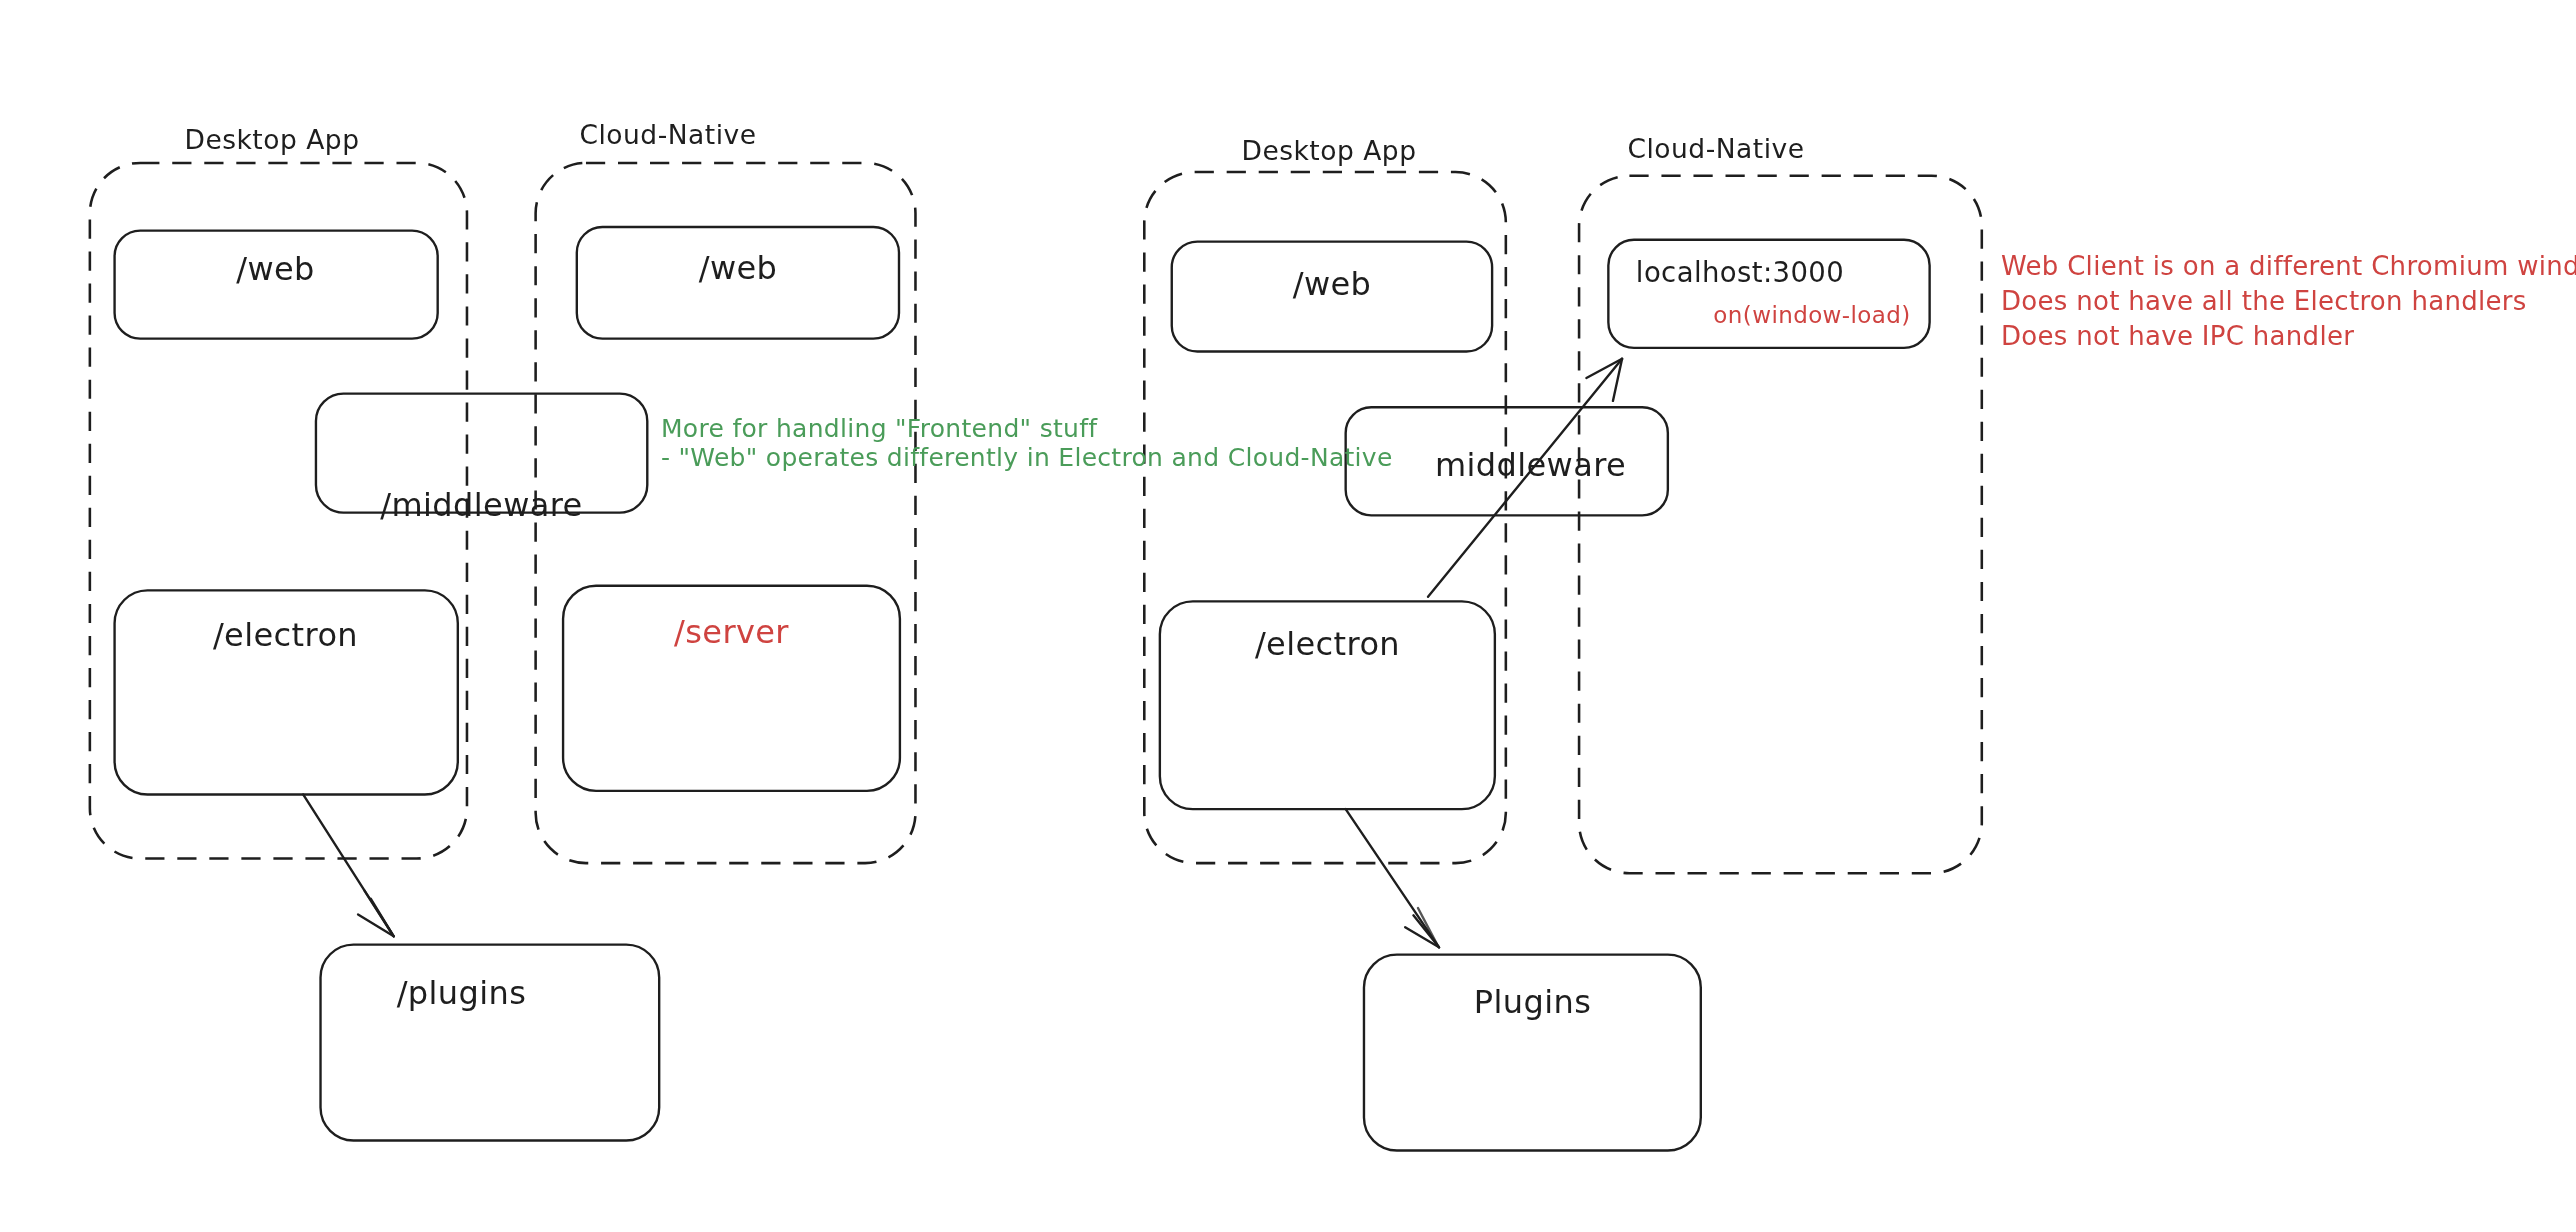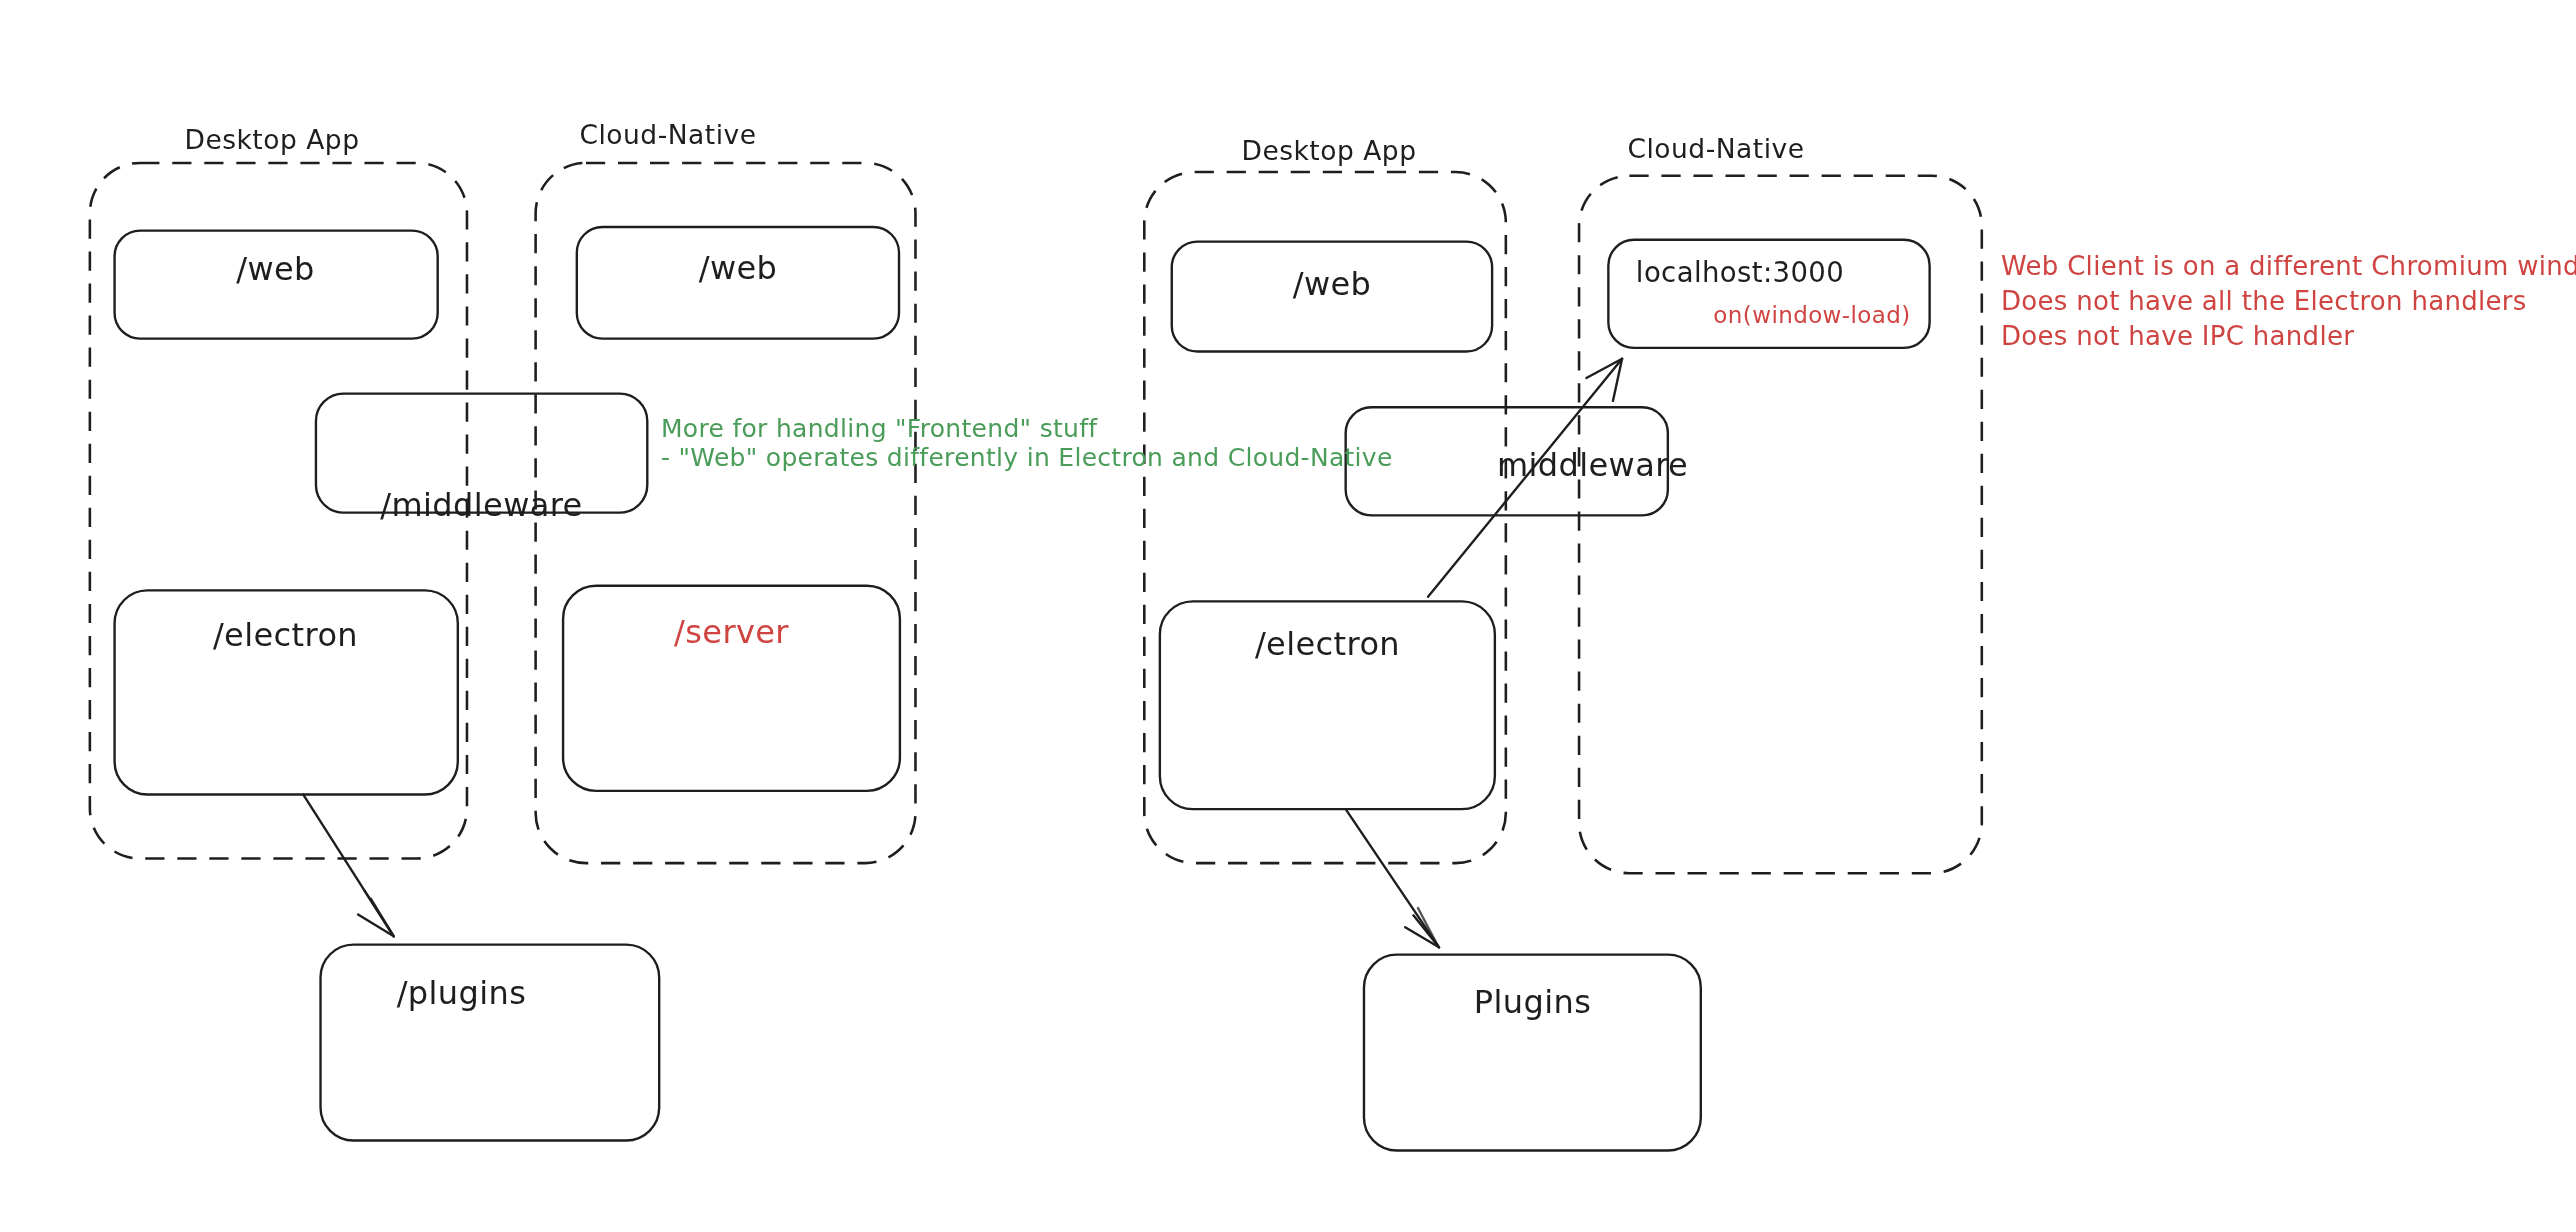--- a/index.html
+++ b/index.html
@@ -101,21 +101,21 @@
   <div class="txt group-title" style="left:1329px;top:135px;">Desktop App</div>
 
   <div class="txt group-title" style="left:1716px;top:133px;">Cloud-Native</div>
 
   <div class="txt box-label" style="left:1172px;top:265px;width:320px;">/web</div>
 
   <div class="txt box-label big" style="left:1608px;top:256px;width:264px;">localhost:3000</div>
 
   <div class="txt box-label sub red-text" style="left:1651px;top:302px;width:322px;">on(window-load)</div>
 
-  <div class="txt box-label" style="left:1408px;top:446px;width:369px;">middleware</div>
+  <div class="txt box-label" style="left:1346px;top:446px;width:369px;">middleware</div>
 
   <div class="txt box-label" style="left:1160px;top:625px;width:335px;">/electron</div>
 
   <div class="txt box-label" style="left:1364px;top:983px;width:337px;">Plugins</div>
 
   <div class="txt note red-note" style="left:2001px;top:249px;">
     <div>Web Client is on a different Chromium window</div>
     <div>Does not have all the Electron handlers</div>
     <div>Does not have IPC handler</div>
   </div>

